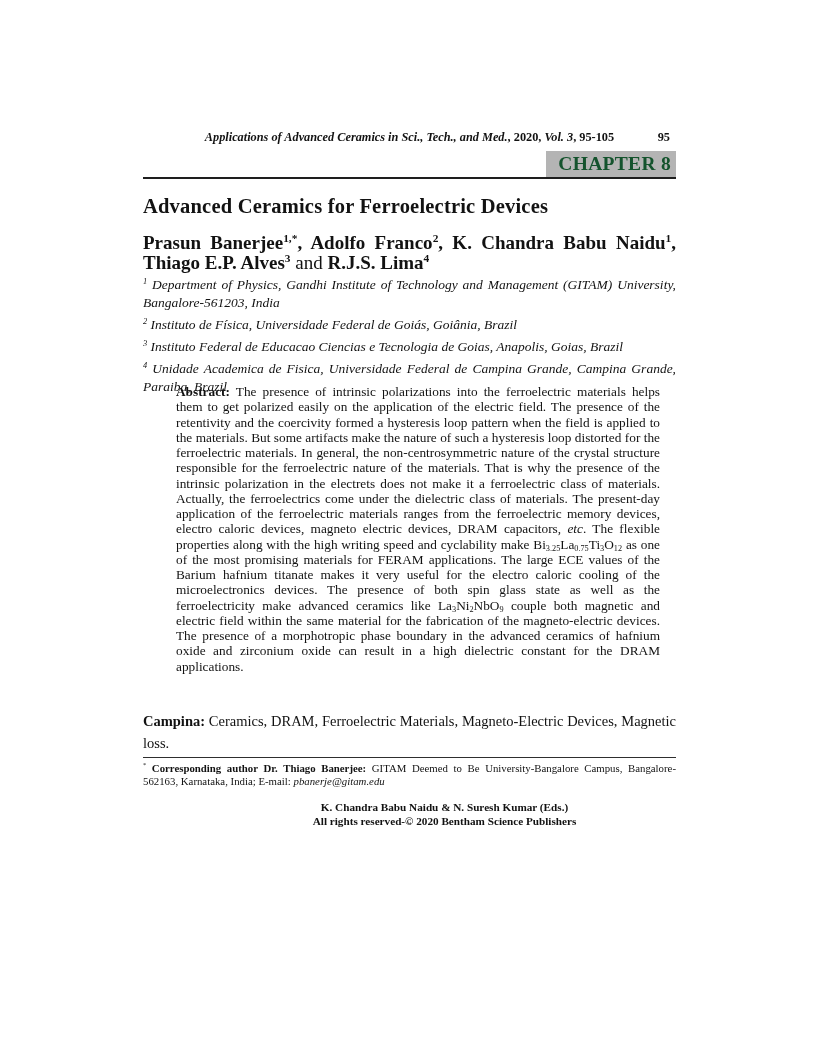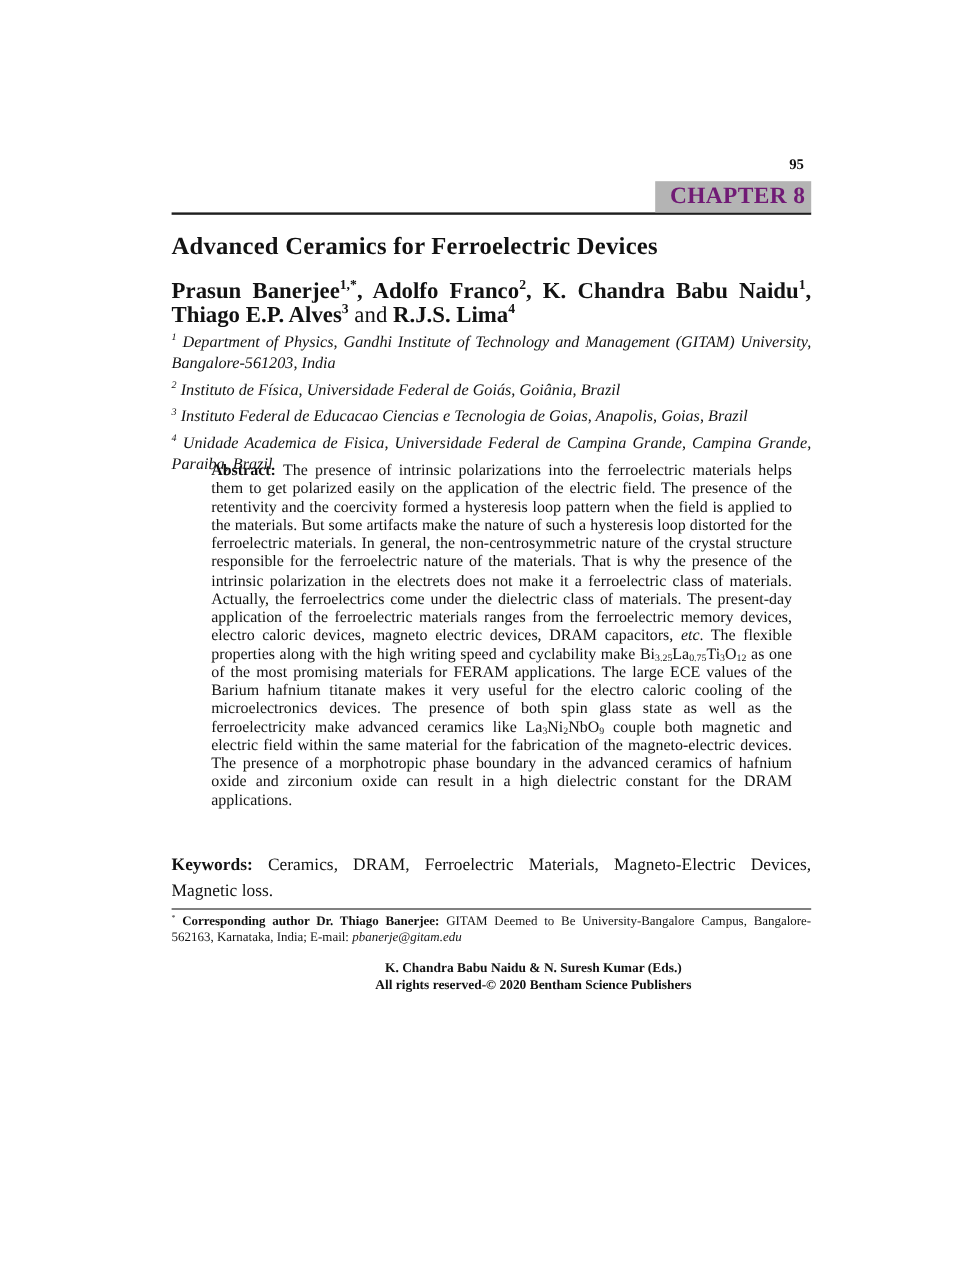--- a/index.html
+++ b/index.html
@@ -16,21 +16,21 @@
 
   
   .running-header { top:130px; height:18px; text-align:center;
     font-size:12.3px; font-weight:bold; }
   .running-header .cite { white-space:nowrap; }
   .running-header .it { font-style:italic; }
   .running-header .page-num { position:absolute; right:6px; top:0; font-weight:bold; font-style:normal; }
 
   
   .chapter-row { top:151px; border-bottom:2px solid #1e1e1e; text-align:right; }
-  .chapter-badge { display:inline-block; background:#b4b4b4; color:#701a75;
+  .chapter-badge { display:inline-block; background:#b4b4b4; color:#14532d;
     font-size:19.5px; font-weight:bold; letter-spacing:0.3px;
     padding:2px 5px 2px 12px; margin-bottom:0; vertical-align:bottom; }
 
   
   .title { top:195px; font-size:20.5px; font-weight:bold; letter-spacing:0.2px; }
 
   
   .authors { top:233px; font-size:19px; line-height:20px; text-align:justify; }
   .authors b { font-weight:bold; }
   .authors .plain { font-weight:normal; }
@@ -62,41 +62,42 @@
   
   .publisher { top:800px; left:178px; width:533px; text-align:center;
     font-size:11.2px; font-weight:bold; line-height:14px; }
 </style>
 </head>
 <body>
 
 <div id="page">
 
   <header class="abs running-header">
+    <span class="cite"><span class="it">Applications of Advanced Ceramics in Sci., Tech., and Med.</span><span>, 2020, </span><span class="it">Vol. 3</span><span>, 95-105</span></span>
     <span class="page-num">95</span>
   </header>
 
   <div class="abs chapter-row">
     <span class="chapter-badge">CHAPTER 8</span>
   </div>
 
   <h1 class="abs title">Advanced Ceramics for Ferroelectric Devices</h1>
 
   <p class="abs authors"><b>Prasun Banerjee</b><sup>1,*</sup><b>, Adolfo Franco</b><sup>2</sup><b>, K. Chandra Babu Naidu</b><sup>1</sup><b>, Thiago E.P. Alves</b><sup>3</sup><span class="plain"> and </span><b>R.J.S. Lima</b><sup>4</sup></p>
 
   <div class="abs affiliations">
     <p class="affil"><sup>1</sup><span> Department of Physics, Gandhi Institute of Technology and Management (GITAM) University, Bangalore-561203, India</span></p>
     <p class="affil"><sup>2</sup><span> Instituto de Física, Universidade Federal de Goiás, Goiânia, Brazil</span></p>
     <p class="affil"><sup>3</sup><span> Instituto Federal de Educacao Ciencias e Tecnologia de Goias, Anapolis, Goias, Brazil</span></p>
     <p class="affil"><sup>4</sup><span> Unidade Academica de Fisica, Universidade Federal de Campina Grande, Campina Grande, Paraiba, Brazil</span></p>
   </div>
 
   <p class="abs abstract"><b>Abstract:</b><span> The presence of intrinsic polarizations into the ferroelectric materials helps them to get polarized easily on the application of the electric field. The presence of the retentivity and the coercivity formed a hysteresis loop pattern when the field is applied to the materials. But some artifacts make the nature of such a hysteresis loop distorted for the ferroelectric materials. In general, the non-centrosymmetric nature of the crystal structure responsible for the ferroelectric nature of the materials. That is why the presence of the intrinsic polarization in the electrets does not make it a ferroelectric class of materials. Actually, the ferroelectrics come under the dielectric class of materials. The present-day application of the ferroelectric materials ranges from the ferroelectric memory devices, electro caloric devices, magneto electric devices, DRAM capacitors, </span><i>etc</i><span>. The flexible properties along with the high writing speed and cyclability make Bi</span><sub>3.25</sub><span>La</span><sub>0.75</sub><span>Ti</span><sub>3</sub><span>O</span><sub>12</sub><span> as one of the most promising materials for FERAM applications. The large ECE values of the Barium hafnium titanate makes it very useful for the electro caloric cooling of the microelectronics devices. The presence of both spin glass state as well as the ferroelectricity make advanced ceramics like La</span><sub>3</sub><span>Ni</span><sub>2</sub><span>NbO</span><sub>9</sub><span> couple both magnetic and electric field within the same material for the fabrication of the magneto-electric devices. The presence of a morphotropic phase boundary in the advanced ceramics of hafnium oxide and zirconium oxide can result in a high dielectric constant for the DRAM applications.</span></p>
 
-  <p class="abs keywords"><b>Keywords:</b><span> Ceramics, DRAM, Ferroelectric Materials, Magneto-Electric Devices, Magnetic loss.</span></p>
+  <p class="abs keywords"><b>Campina:</b><span> Ceramics, DRAM, Ferroelectric Materials, Magneto-Electric Devices, Magnetic loss.</span></p>
 
   <div class="abs footnote-rule"></div>
 
   <p class="abs footnote"><sup>*</sup><b> Corresponding author Dr. Thiago Banerjee:</b><span> GITAM Deemed to Be University-Bangalore Campus, Bangalore-562163, Karnataka, India; E-mail: </span><i class="email">pbanerje@gitam.edu</i></p>
 
   <div class="abs publisher">
     <p>K. Chandra Babu Naidu &amp; N. Suresh Kumar (Eds.)</p>
     <p>All rights reserved-© 2020 Bentham Science Publishers</p>
   </div>
 

